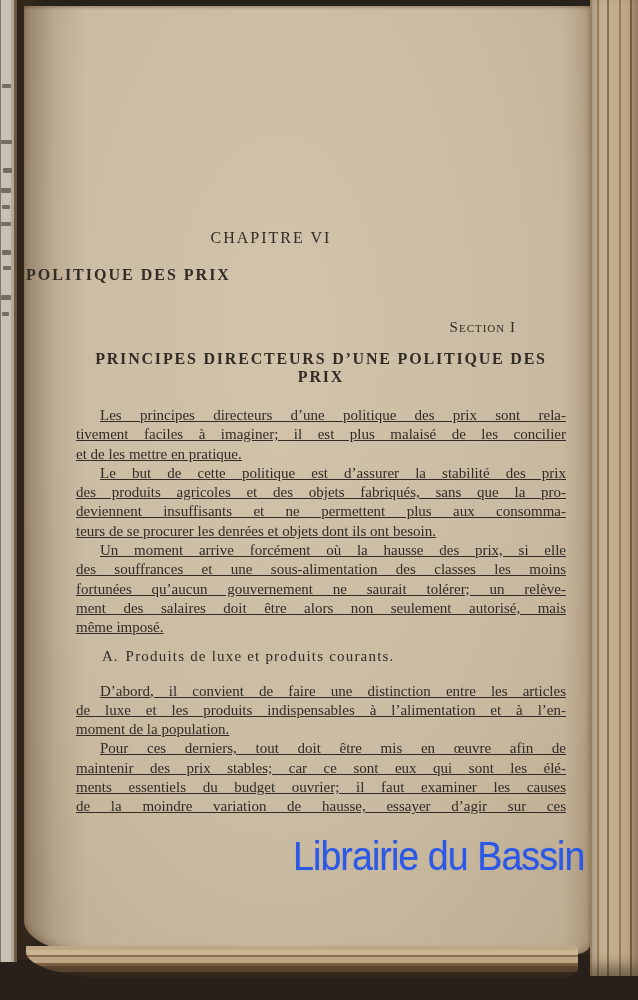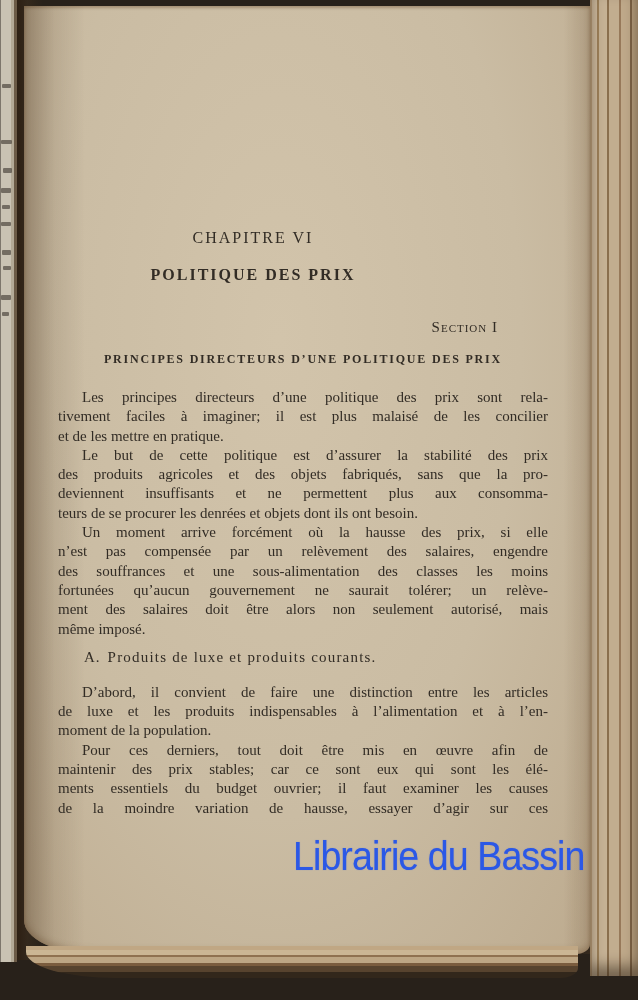--- a/index.html
+++ b/index.html
@@ -55,44 +55,45 @@
     position:absolute;left:26px;top:946px;width:552px;height:32px;
     background:linear-gradient(180deg,
       #c0a784 0 4px,#cbb694 4px 9px,#8f7150 9px 11px,#bda684 11px 17px,
       #7a5c3e 17px 20px,#57432e 20px 26px,#32271b 26px 32px);
     border-bottom-left-radius:90px 26px;
     border-bottom-right-radius:18px 10px;
   }
 
   
   .text-col{
-    position:absolute;left:34px;top:0;width:490px;
+    position:absolute;left:52px;top:0;width:490px;
     color:#322c25;font-size:15px;
   }
   .h-chapitre{
     margin-top:222px;text-align:center;transform:translateX(-50px);
     font-size:16px;letter-spacing:2px;line-height:20px;
   }
   .h-title{
-    margin-top:17px;text-align:center;transform:translateX(-50px);
+    margin-top:17px;text-align:left;transform:translateX(-50px);
     font-size:16px;font-weight:bold;letter-spacing:2px;line-height:20px;
   }
   .h-section{
     margin-top:33px;text-align:right;transform:translateX(-50px);
     font-size:15px;font-variant:small-caps;letter-spacing:1px;line-height:19px;
   }
   .h-principles{
     margin-top:13px;text-align:center;
-    font-size:12px;font-weight:bold;letter-spacing:1.8px;line-height:18px;
+    font-size:16px;font-weight:bold;letter-spacing:1.8px;line-height:18px;
   }
   #body-text{margin-top:20px;}
   .line{
     line-height:19.3px;
     text-align:justify;text-align-last:justify;
     white-space:nowrap;
+    text-decoration:underline;
   }
   .line{white-space:normal;}
   .line.first{text-indent:24px;}
   .line.last{text-align-last:left;}
   .subheading{
     margin-top:8px;padding-left:26px;line-height:20px;
     font-size:15px;
   }
   .sub-index{letter-spacing:1px;margin-right:7px;}
   .sub-text{font-weight:normal;letter-spacing:1.2px;}
@@ -135,21 +136,20 @@
       <div class="h-principles">PRINCIPES DIRECTEURS D’UNE POLITIQUE DES PRIX</div>
       <div id="body-text">
           <div class="line first">Les principes directeurs d’une politique des prix sont rela-</div>
           <div class="line">tivement faciles à imaginer; il est plus malaisé de les concilier</div>
           <div class="line last">et de les mettre en pratique.</div>
           <div class="line first">Le but de cette politique est d’assurer la stabilité des prix</div>
           <div class="line">des produits agricoles et des objets fabriqués, sans que la pro-</div>
           <div class="line">deviennent insuffisants et ne permettent plus aux consomma-</div>
           <div class="line last">teurs de se procurer les denrées et objets dont ils ont besoin.</div>
           <div class="line first">Un moment arrive forcément où la hausse des prix, si elle</div>
-          <div class="line">n’est pas compensée par un relèvement des salaires, engendre</div>
           <div class="line">des souffrances et une sous-alimentation des classes les moins</div>
           <div class="line">fortunées qu’aucun gouvernement ne saurait tolérer; un relève-</div>
           <div class="line">ment des salaires doit être alors non seulement autorisé, mais</div>
           <div class="line last">même imposé.</div>
           <div class="subheading"><span class="sub-index">A.</span><span class="sub-text">Produits de luxe et produits courants.</span></div>
           <div class="line first">D’abord, il convient de faire une distinction entre les articles</div>
           <div class="line">de luxe et les produits indispensables à l’alimentation et à l’en-</div>
           <div class="line last">moment de la population.</div>
           <div class="line first">Pour ces derniers, tout doit être mis en œuvre afin de</div>
           <div class="line">maintenir des prix stables; car ce sont eux qui sont les élé-</div>

